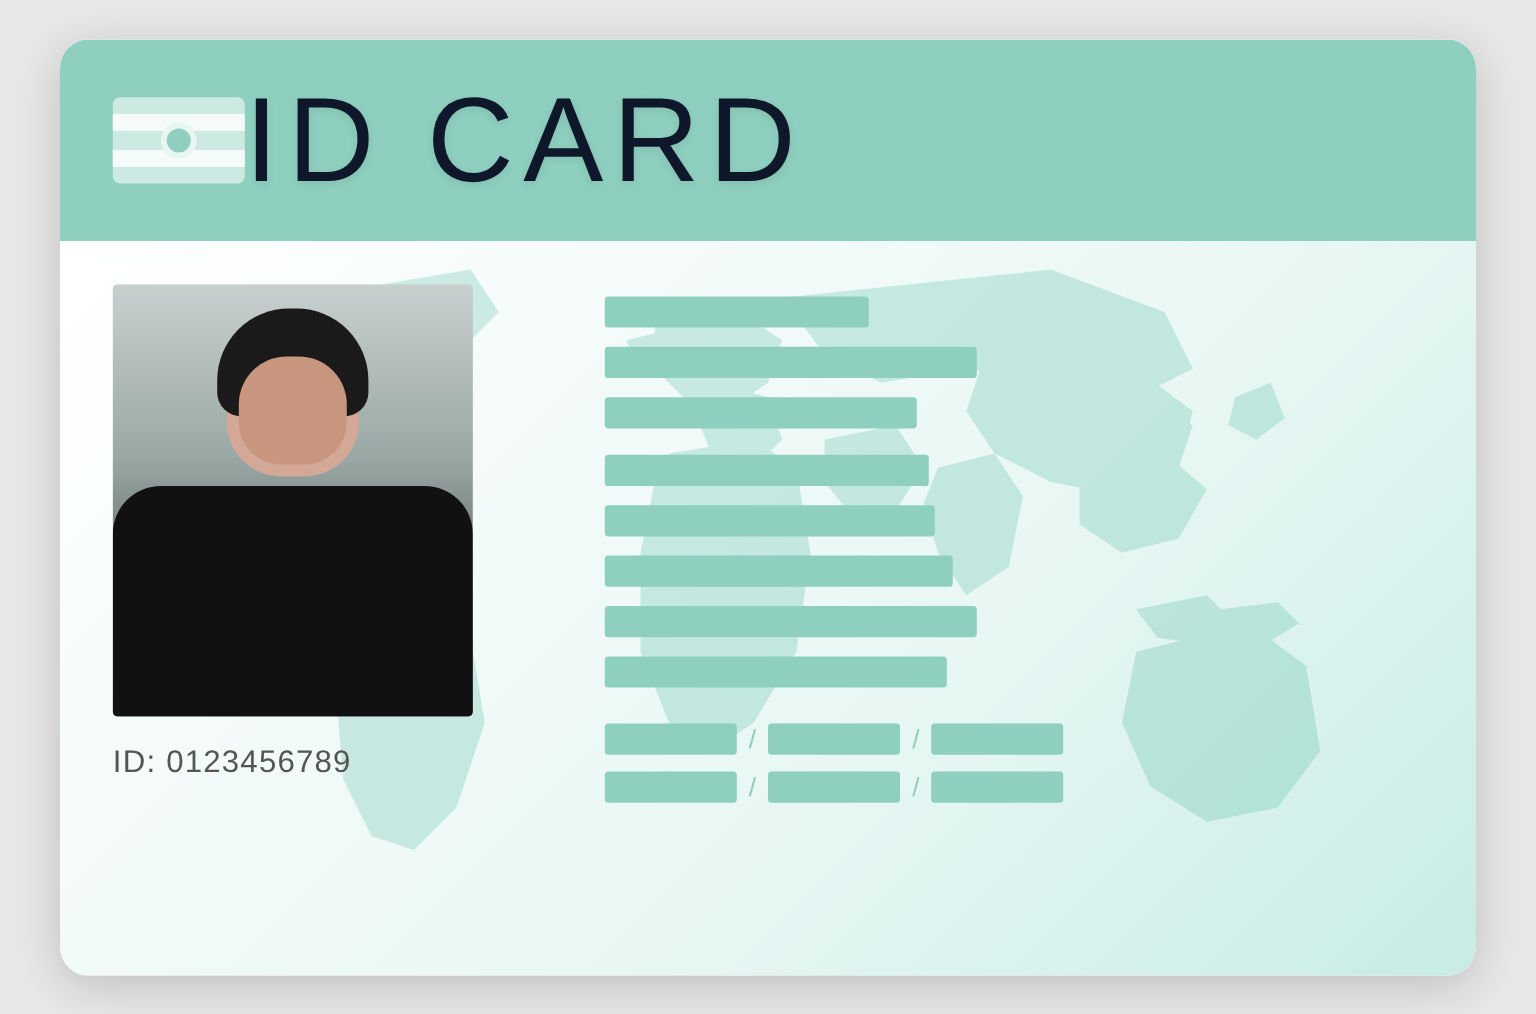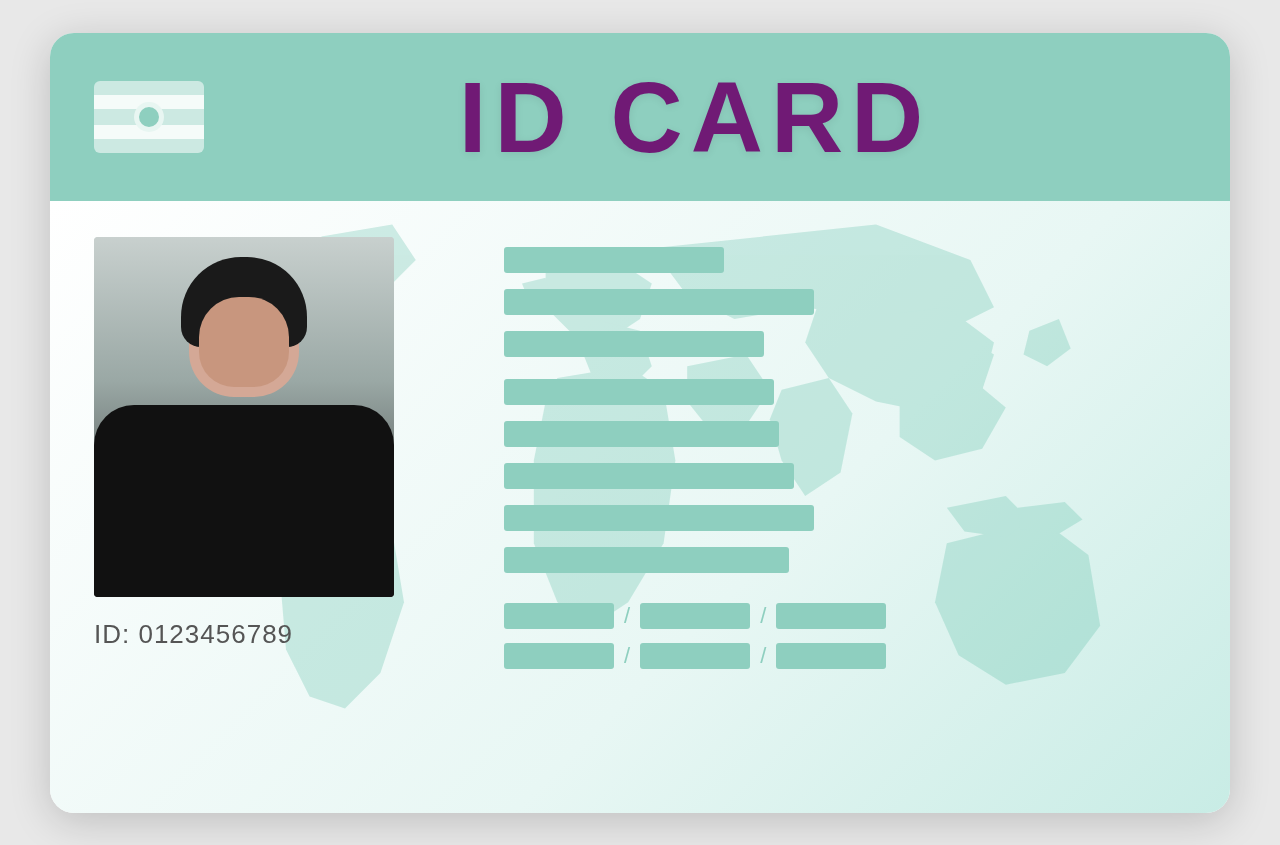--- a/index.html
+++ b/index.html
@@ -64,24 +64,23 @@
       width: 30px;
       height: 30px;
       border-radius: 50%;
       background: #8ecfbf;
       border: 5px solid rgba(255,255,255,0.8);
       z-index: 1;
     }
 
     .card-title {
       flex: 1;
-      text-align: center;
       font-size: 100px;
-      font-weight: 700;
-      color: #701a75;
+      font-weight: 400;
+      color: #0f172a;
       letter-spacing: 8px;
       text-shadow: 0 2px 8px rgba(0,0,0,0.08);
       line-height: 1;
     }
 
     
     .card-body {
       flex: 1;
       background: linear-gradient(135deg, #ffffff 0%, #e8f7f4 60%, #c8ece5 100%);
       display: flex;

